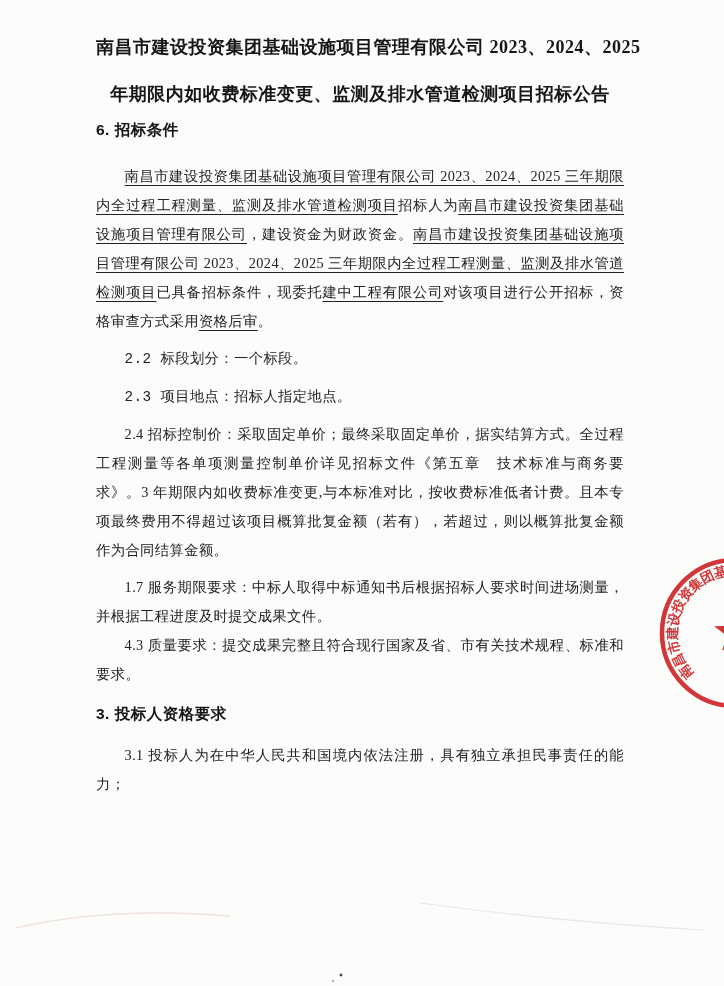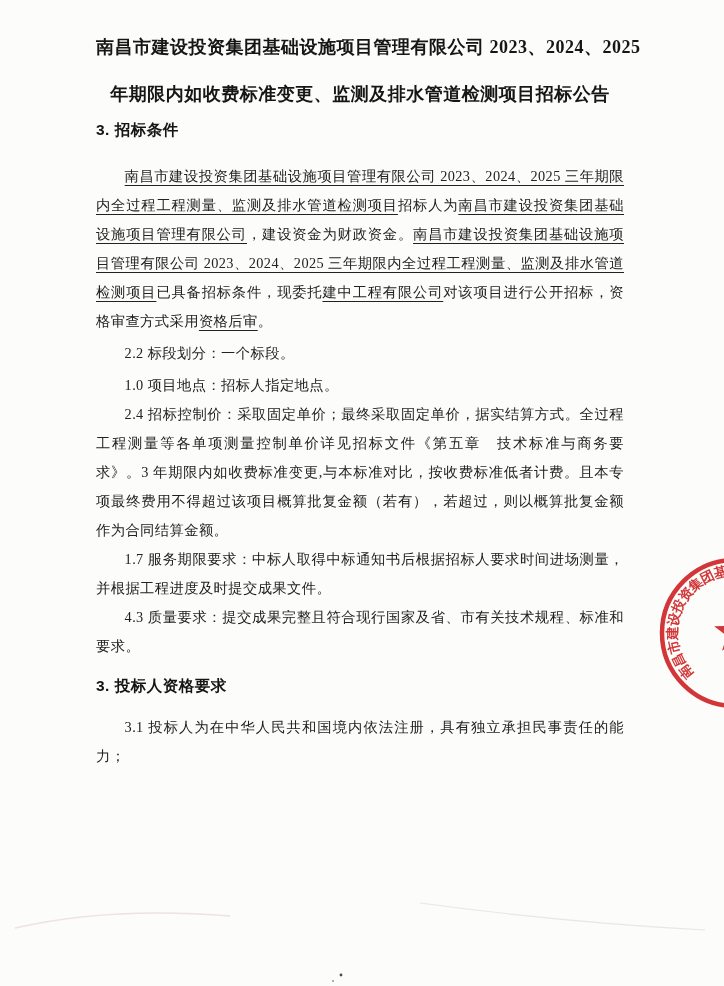--- a/index.html
+++ b/index.html
@@ -45,22 +45,22 @@
     font-size: 14.3px;
     line-height: 29px;
     letter-spacing: 0.4px;
     text-align: justify;
     text-justify: inter-character;
     text-indent: 2em;
     color: #222;
   }
   p.mt-first { margin-top: 21px; }
   p.mt-para  { margin-top: 15px; }
-  p.mt-sm    { margin-top: 3px; }
-  p.mt-md    { }
+  p.mt-sm    { margin-top: 9px; font-family: Liberation Mono, monospace; }
+  p.mt-md    { margin-top: 8px; }
   p.mt-lg    { margin-top: 16px; }
   .u {
     text-decoration: underline;
     text-decoration-thickness: 1px;
     text-underline-offset: 4px;
   }
   .seal {
     position: absolute;
     left: 640px;
     top: 540px;
@@ -81,25 +81,25 @@
 
 <div class="page">
 
   <div class="content">
 
     <div class="title-block">
       <div class="title-line">南昌市建设投资集团基础设施项目管理有限公司 2023、2024、2025</div>
       <div class="title-line">年期限内如收费标准变更、监测及排水管道检测项目招标公告</div>
     </div>
 
-    <h2 class="sec-heading h1">3. 招标条件</h2>
+    <h2 class="sec-heading h1">6. 招标条件</h2>
     <p class="body-p mt-first"><span class="u">南昌市建设投资集团基础设施项目管理有限公司 2023、2024、2025 三年期限内全过程工程测量、监测及排水管道检测项目</span><span>招标人为</span><span class="u">南昌市建设投资集团基础设施项目管理有限公司</span><span>，建设资金为财政资金。</span><span class="u">南昌市建设投资集团基础设施项目管理有限公司 2023、2024、2025 三年期限内全过程工程测量、监测及排水管道检测项目</span><span>已具备招标条件，现委托</span><span class="u">建中工程有限公司</span><span>对该项目进行公开招标，资格审查方式采用</span><span class="u">资格后审</span><span>。</span></p>
 
     <p class="body-p mt-sm">2.2 标段划分：一个标段。</p>
-    <p class="body-p mt-sm">1.0 项目地点：招标人指定地点。</p>
+    <p class="body-p mt-sm">2.3 项目地点：招标人指定地点。</p>
     <p class="body-p mt-md">2.4 招标控制价：采取固定单价；最终采取固定单价，据实结算方式。全过程工程测量等各单项测量控制单价详见招标文件《第五章　技术标准与商务要求》。3 年期限内如收费标准变更,与本标准对比，按收费标准低者计费。且本专项最终费用不得超过该项目概算批复金额（若有），若超过，则以概算批复金额作为合同结算金额。</p>
     <p class="body-p mt-md">1.7 服务期限要求：中标人取得中标通知书后根据招标人要求时间进场测量，并根据工程进度及时提交成果文件。</p>
     <p class="body-p">4.3 质量要求：提交成果完整且符合现行国家及省、市有关技术规程、标准和要求。</p>
 
     <h2 class="sec-heading h3">3. 投标人资格要求</h2>
     <p class="body-p mt-lg">3.1 投标人为在中华人民共和国境内依法注册，具有独立承担民事责任的能力；</p>
 
   </div>
 
   <svg class="seal" width="84" height="200" viewBox="640 540 84 200" aria-hidden="true">

